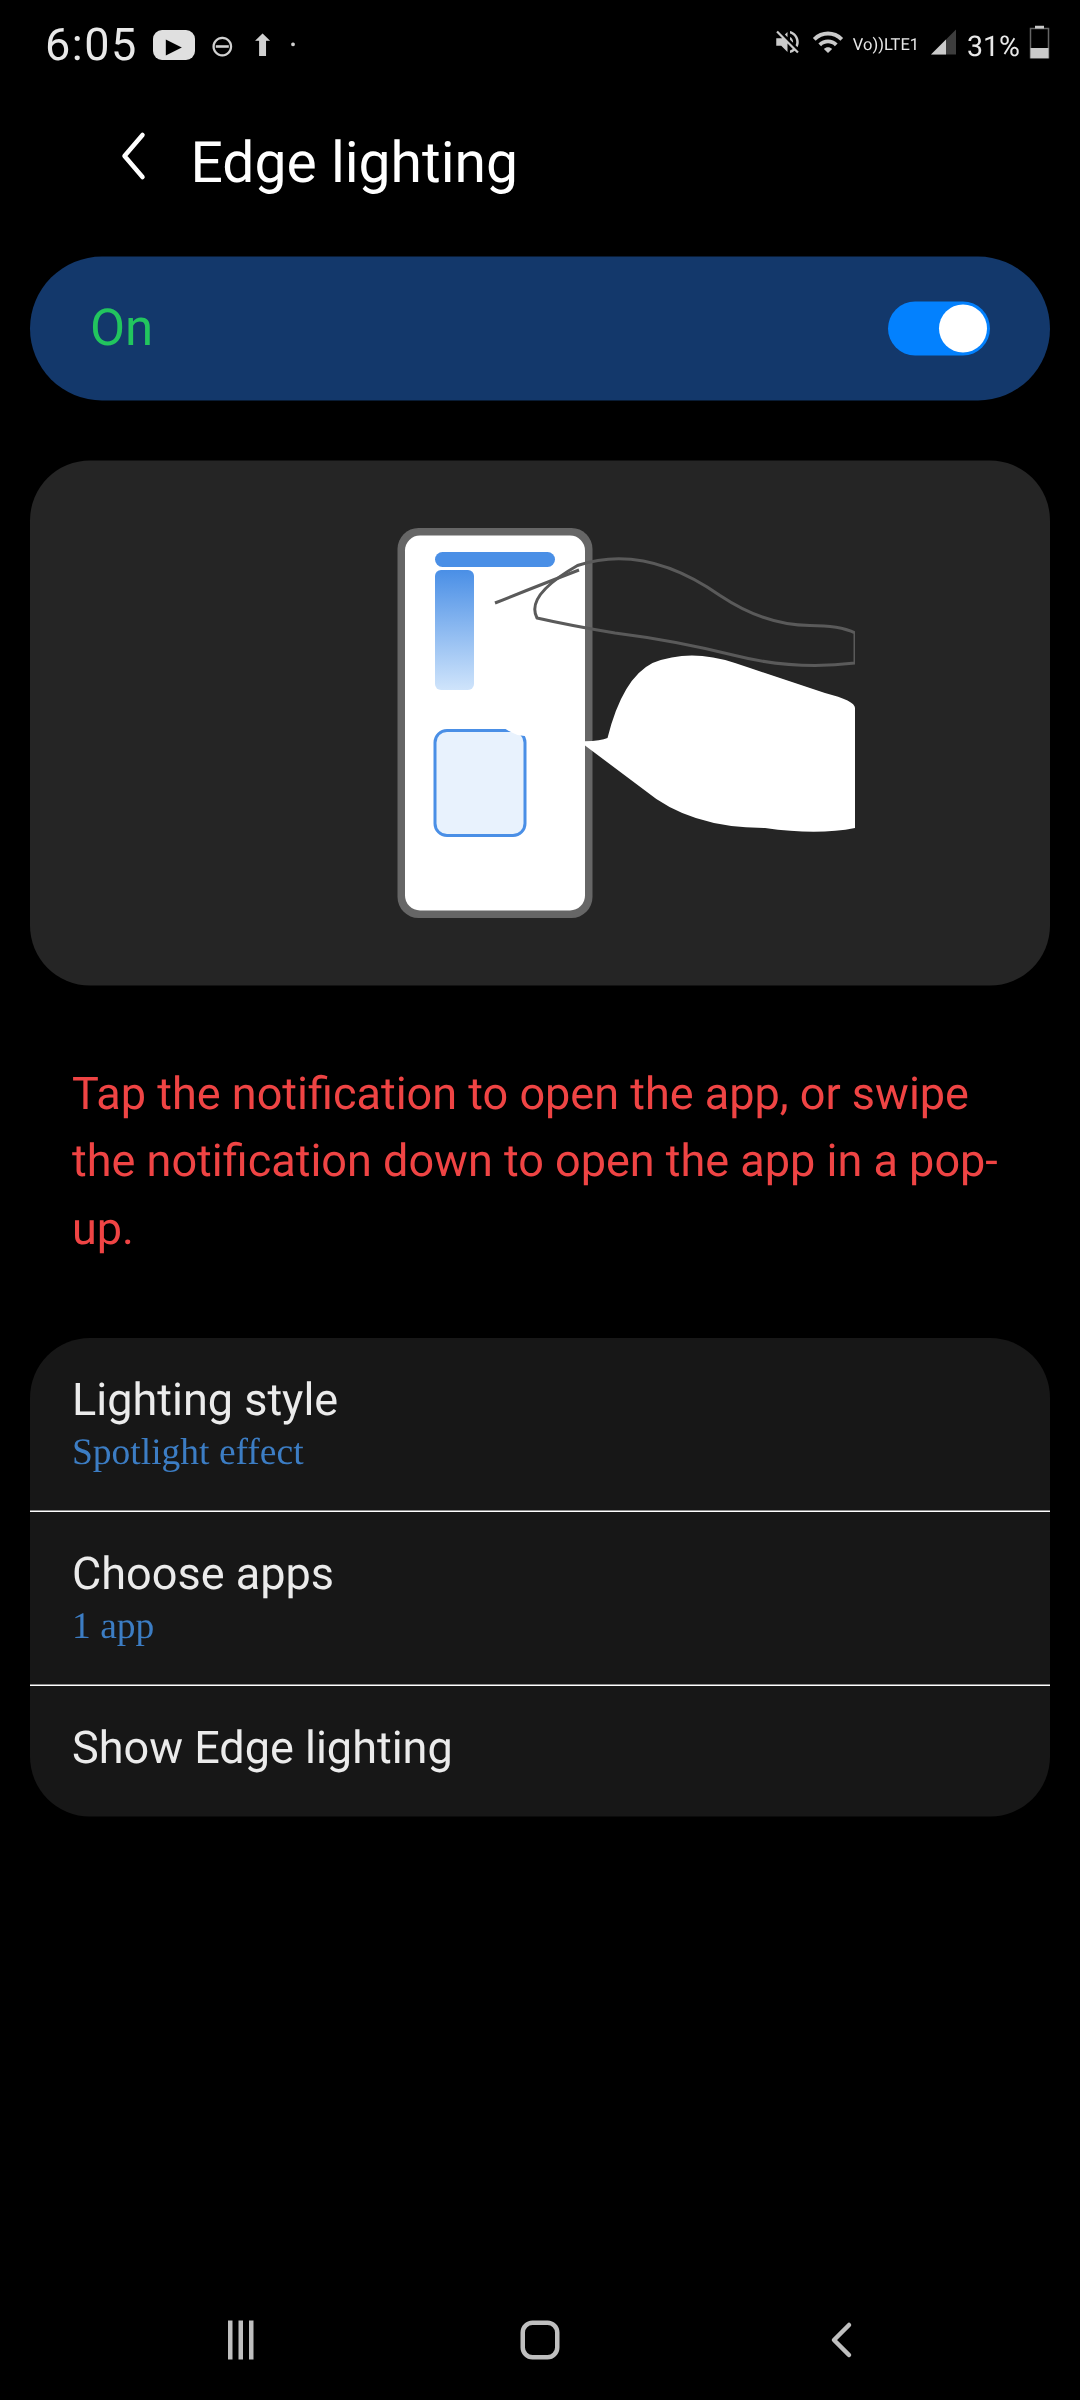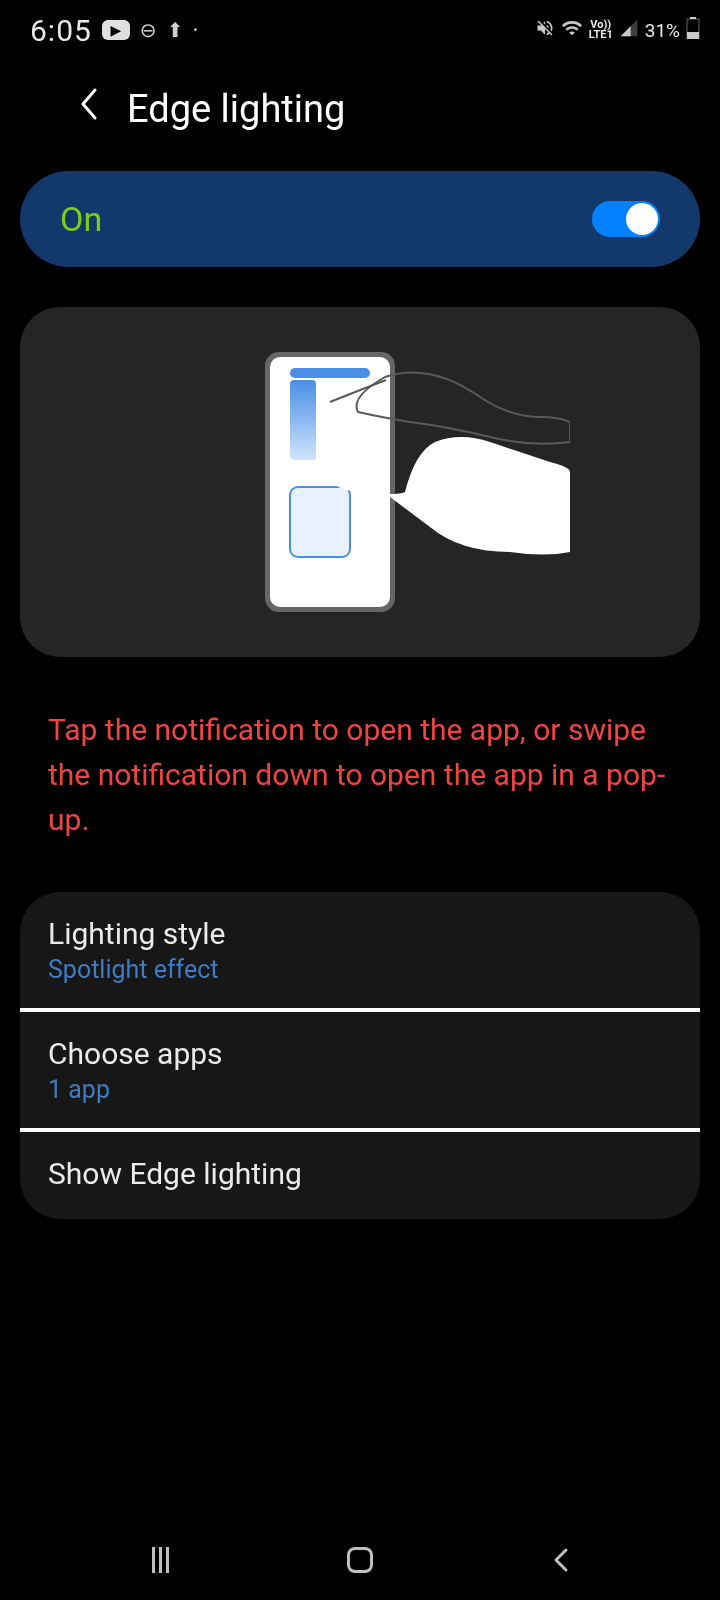--- a/index.html
+++ b/index.html
@@ -76,21 +76,21 @@
       background: #13386b;
       border-radius: 50px;
       padding: 28px 40px;
       display: flex;
       justify-content: space-between;
       align-items: center;
     }
     .toggle-label {
       font-size: 34px;
       font-weight: 400;
-      color: #84cc16;
+      color: #22c55e;
     }
     .toggle-switch {
       width: 68px;
       height: 36px;
       background: #0381fe;
       border-radius: 20px;
       position: relative;
     }
     .toggle-knob {
       position: absolute;
@@ -125,31 +125,32 @@
     
     
     .settings-list {
       margin: 10px 20px 0 20px;
       background: #171717;
       border-radius: 40px;
       overflow: hidden;
     }
     .settings-item {
       padding: 24px 28px;
-      border-bottom: 4px solid #ffffff;
+      border-bottom: 1px solid #ffffff;
     }
     .settings-item:last-child { border-bottom: none; }
     .settings-item-title {
       font-size: 30px;
       color: #ebebeb;
       margin-bottom: 4px;
     }
     .settings-item-value {
       font-size: 25px;
       color: #3c7dc4;
+      font-family: Liberation Serif, serif;
     }
     
     
     .nav-bar {
       position: absolute;
       bottom: 0;
       left: 0;
       right: 0;
       height: 80px;
       display: flex;
@@ -185,21 +186,21 @@
     <span class="status-icon">
       <svg width="20" height="20" viewBox="0 0 24 24">
           <path fill="#e0e0e0" d="M16.5 12c0-1.77-1.02-3.29-2.5-4.03v2.21l2.45 2.45c.03-.2.05-.41.05-.63zm2.5 0c0 .94-.2 1.82-.54 2.64l1.51 1.51C20.63 14.91 21 13.5 21 12c0-4.28-2.99-7.86-7-8.77v2.06c2.89.86 5 3.54 5 6.71zM4.27 3L3 4.27 7.73 9H3v6h4l5 5v-6.73l4.25 4.25c-.67.52-1.42.93-2.25 1.18v2.06c1.38-.31 2.63-.95 3.69-1.81L19.73 21 21 19.73l-9-9L4.27 3zM12 4L9.91 6.09 12 8.18V4z"></path>
         </svg>
     </span>
     <span class="status-icon">
       <svg width="22" height="22" viewBox="0 0 24 24">
           <path fill="#e0e0e0" d="M1 9l2 2c4.97-4.97 13.03-4.97 18 0l2-2C16.93 2.93 7.08 2.93 1 9zm8 8l3 3 3-3c-1.65-1.66-4.34-1.66-6 0zm-4-4l2 2c2.76-2.76 7.24-2.76 10 0l2-2C15.14 9.14 8.87 9.14 5 13z"></path>
         </svg>
     </span>
-    <span style="display:flex;flex-direction:column;align-items:center;font-weight:bold;">
+    <span style="display:flex;flex-direction:row;align-items:center;">
       <span class="lte-text">Vo))</span>
       <span class="lte-text">LTE1</span>
     </span>
     <span class="status-icon">
       <svg width="20" height="20" viewBox="0 0 24 24">
           <path fill="#e0e0e0" d="M2 22h20V2z" opacity="0.3"></path>
           <path fill="#e0e0e0" d="M2 22h12V10z"></path>
         </svg>
     </span>
     <span class="battery-pct">31%</span>

